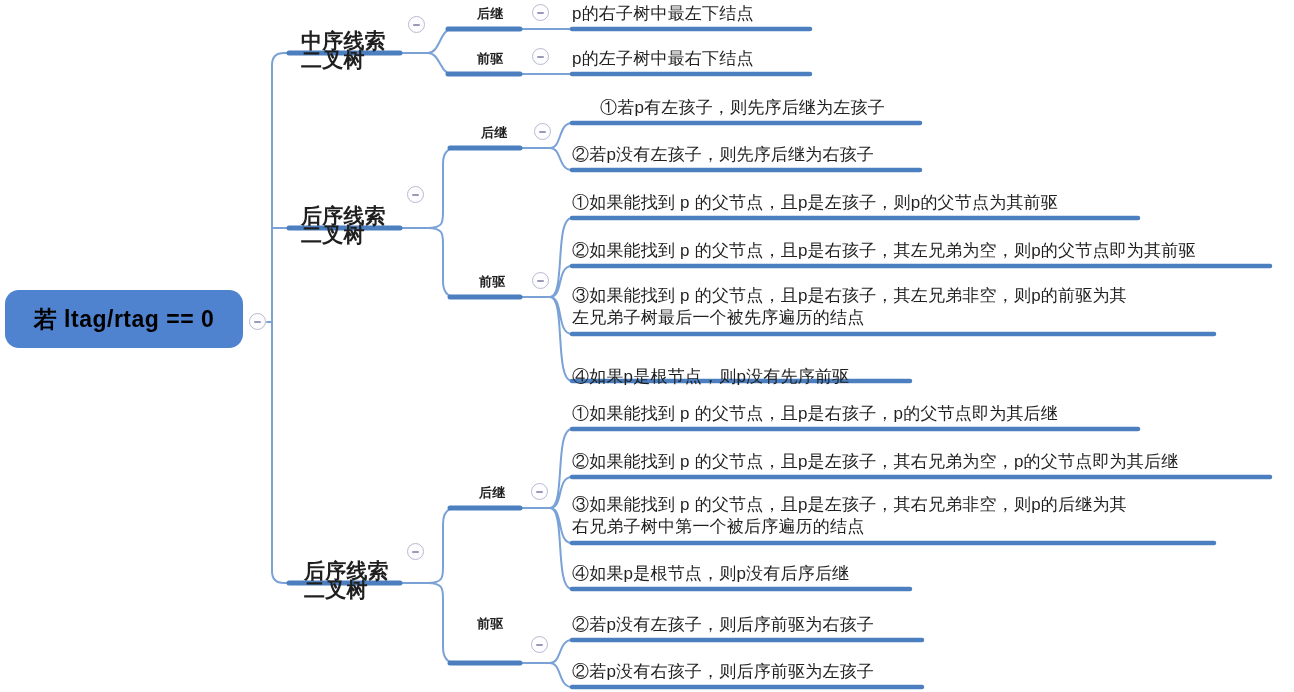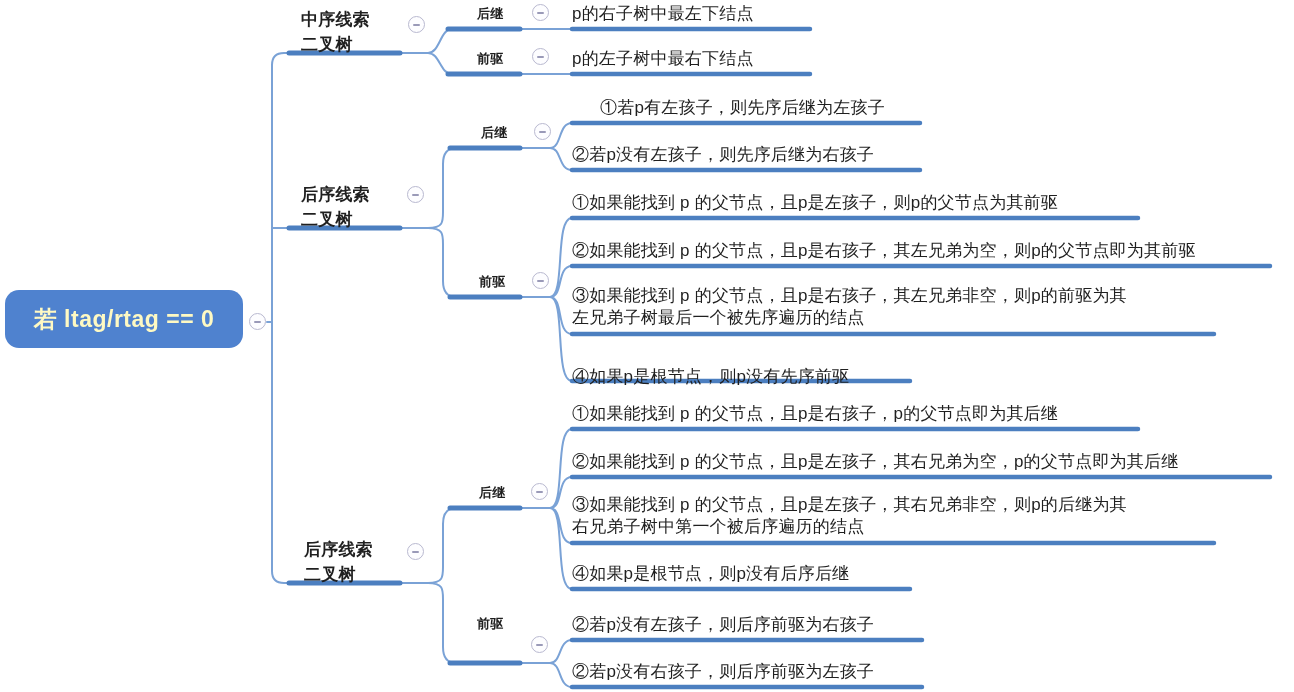--- a/index.html
+++ b/index.html
@@ -8,27 +8,27 @@
     background:#ffffff;
     font-family:"Liberation Sans", sans-serif;
     color:#1f1f1f;
   }
   #wires{position:absolute;left:0;top:0;}
   .node-label{
     position:absolute;white-space:pre;line-height:22px;
     font-size:17px;font-weight:500;letter-spacing:0.2px;
   }
   .leaf-label{font-size:17px;}
-  .branch-label{white-space:pre-line;line-height:25px;font-size:17px;font-weight:600;}
+  .branch-label{white-space:pre-line;line-height:19px;font-size:21px;font-weight:600;margin-top:24px;}
   .child-label{font-size:13px;font-weight:600;margin-left:14px;}
   .root-node{
     position:absolute;left:5px;top:290px;width:238px;height:58px;
     background:#4f82cf;border-radius:14px;
     display:flex;align-items:center;justify-content:center;
-    color:#fef9c3;font-size:23px;font-weight:bold;letter-spacing:0.5px;
+    color:#000000;font-size:23px;font-weight:bold;letter-spacing:0.5px;
   }
   .collapse-btn{
     position:absolute;width:17px;height:17px;border-radius:50%;
     background:#fdfdff;border:1.5px solid #b9b9d0;box-sizing:border-box;
     display:flex;align-items:center;justify-content:center;
   }
   .collapse-btn .minus{display:block;width:7px;height:2px;background:#9a9ab8;border-radius:1px;}
 </style>
 </head>
 <body>

